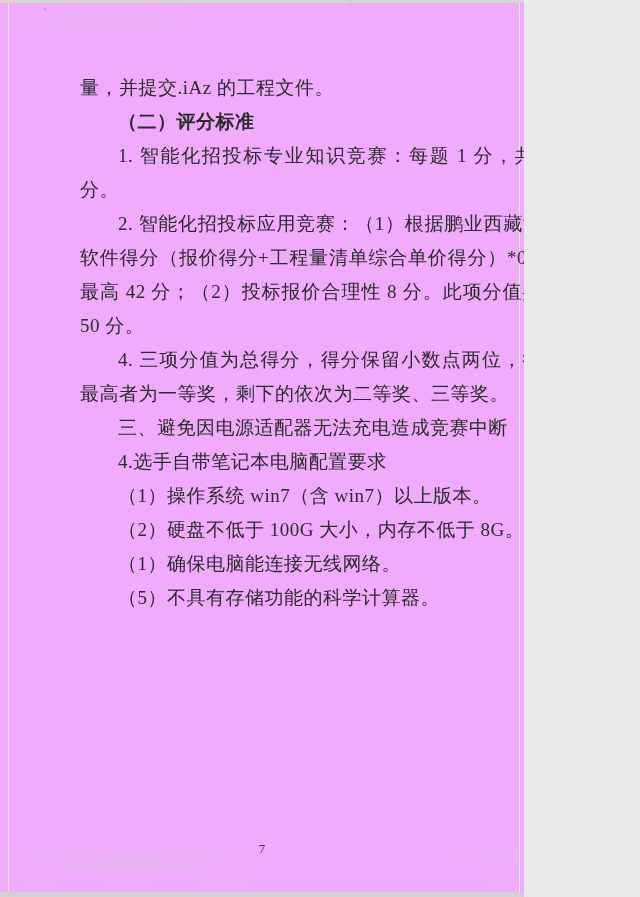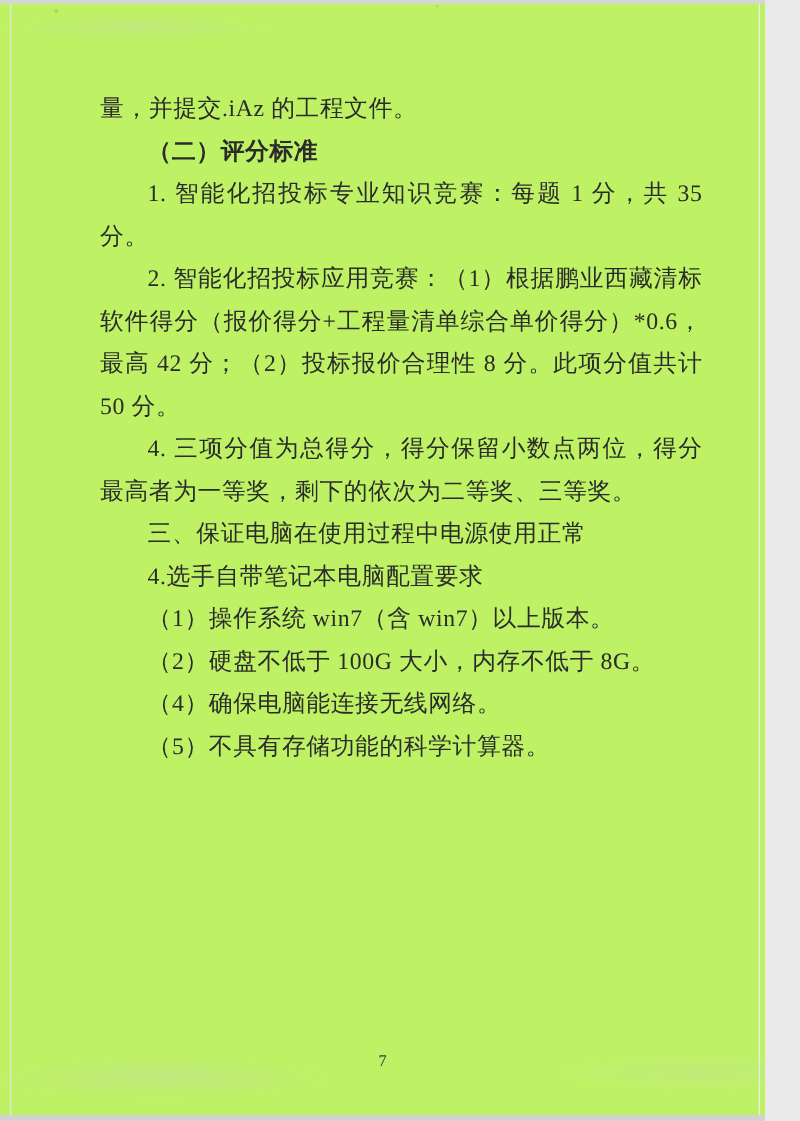--- a/index.html
+++ b/index.html
@@ -2,22 +2,22 @@
 <html lang="zh"><head>
 <meta charset="utf-8">
 <style>
   html,body{margin:0;padding:0;}
   body{
     width:640px;height:897px;
     background:#e9e9e9;
     font-family:"Liberation Serif","DejaVu Serif",serif;
   }
   .scan-page{
-    position:relative;width:612px;height:897px;
-    background:#bef264;overflow:hidden;color:#2b2b2b;
+    position:relative;width:524px;height:897px;
+    background:#f0abfc;overflow:hidden;color:#2b2b2b;
   }
   .edge-top{position:absolute;top:0;left:0;right:0;height:3px;background:#d6d6d6;}
   .edge-bottom{position:absolute;bottom:0;left:0;right:0;height:5px;background:#d2d2d2;}
   .edge-left{position:absolute;top:3px;bottom:5px;left:8px;width:1px;background:#e4e4e2;}
   .edge-right{position:absolute;top:3px;bottom:5px;right:4px;width:1px;background:#ececea;}
   .noise{
     position:absolute;inset:0;pointer-events:none;
     background:
       radial-gradient(3px 3px at 45px 9px, rgba(160,130,130,.55), transparent 70%),
       radial-gradient(2px 2px at 350px 5px, rgba(140,140,140,.5), transparent 70%),
@@ -56,22 +56,22 @@
   <div class="edge-left"></div>
   <div class="edge-right"></div>
   <div class="noise"></div>
 
   <div class="content">
     <p class="noindent">量，并提交.iAz 的工程文件。</p>
     <p class="bold">（二）评分标准</p>
     <p>1. 智能化招投标专业知识竞赛：每题 1 分，共 35 分。</p>
     <p>2. 智能化招投标应用竞赛：（1）根据鹏业西藏清标软件得分（报价得分+工程量清单综合单价得分）*0.6，最高 42 分；（2）投标报价合理性 8 分。此项分值共计 50 分。</p>
     <p>4. 三项分值为总得分，得分保留小数点两位，得分最高者为一等奖，剩下的依次为二等奖、三等奖。</p>
-    <p>三、保证电脑在使用过程中电源使用正常</p>
+    <p>三、避免因电源适配器无法充电造成竞赛中断</p>
     <p>4.选手自带笔记本电脑配置要求</p>
     <p>（1）操作系统 win7（含 win7）以上版本。</p>
     <p>（2）硬盘不低于 100G 大小，内存不低于 8G。</p>
-    <p>（4）确保电脑能连接无线网络。</p>
+    <p>（1）确保电脑能连接无线网络。</p>
     <p>（5）不具有存储功能的科学计算器。</p>
   </div>
 
   <div class="page-number">7</div>
 </div>
 
 </body></html>

